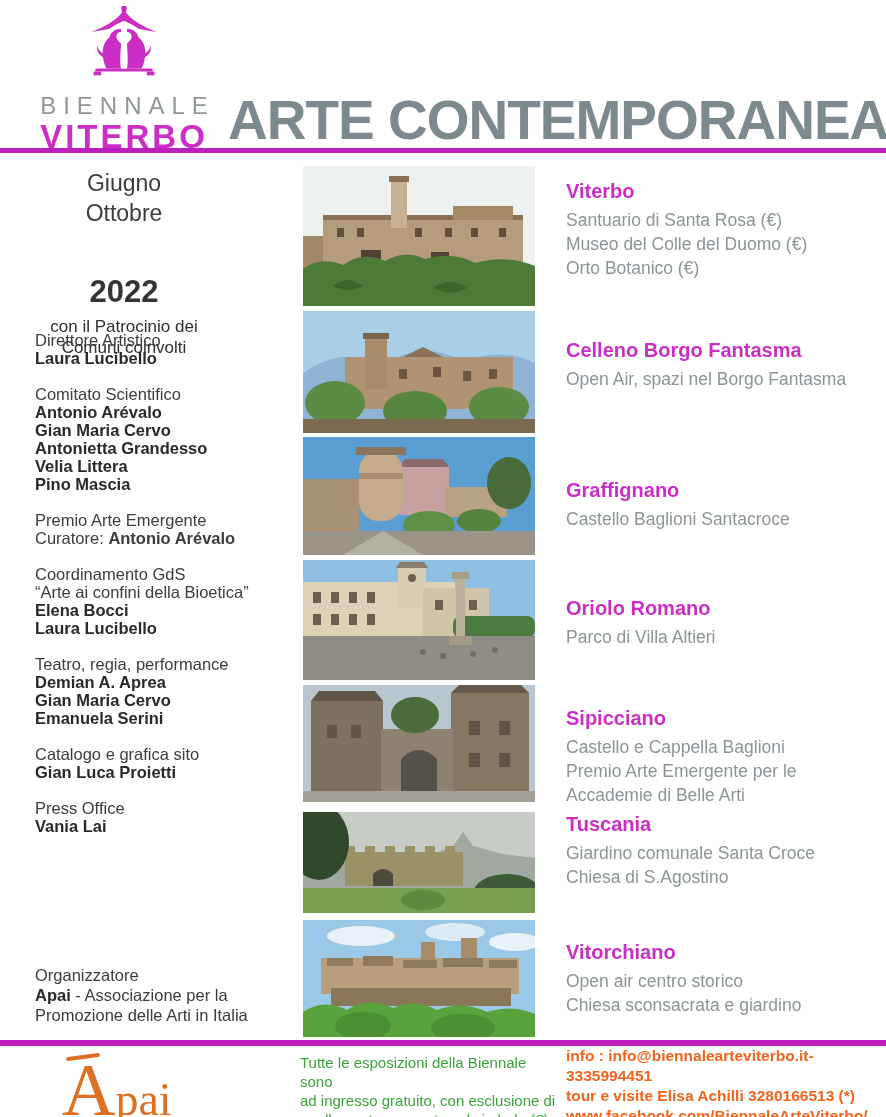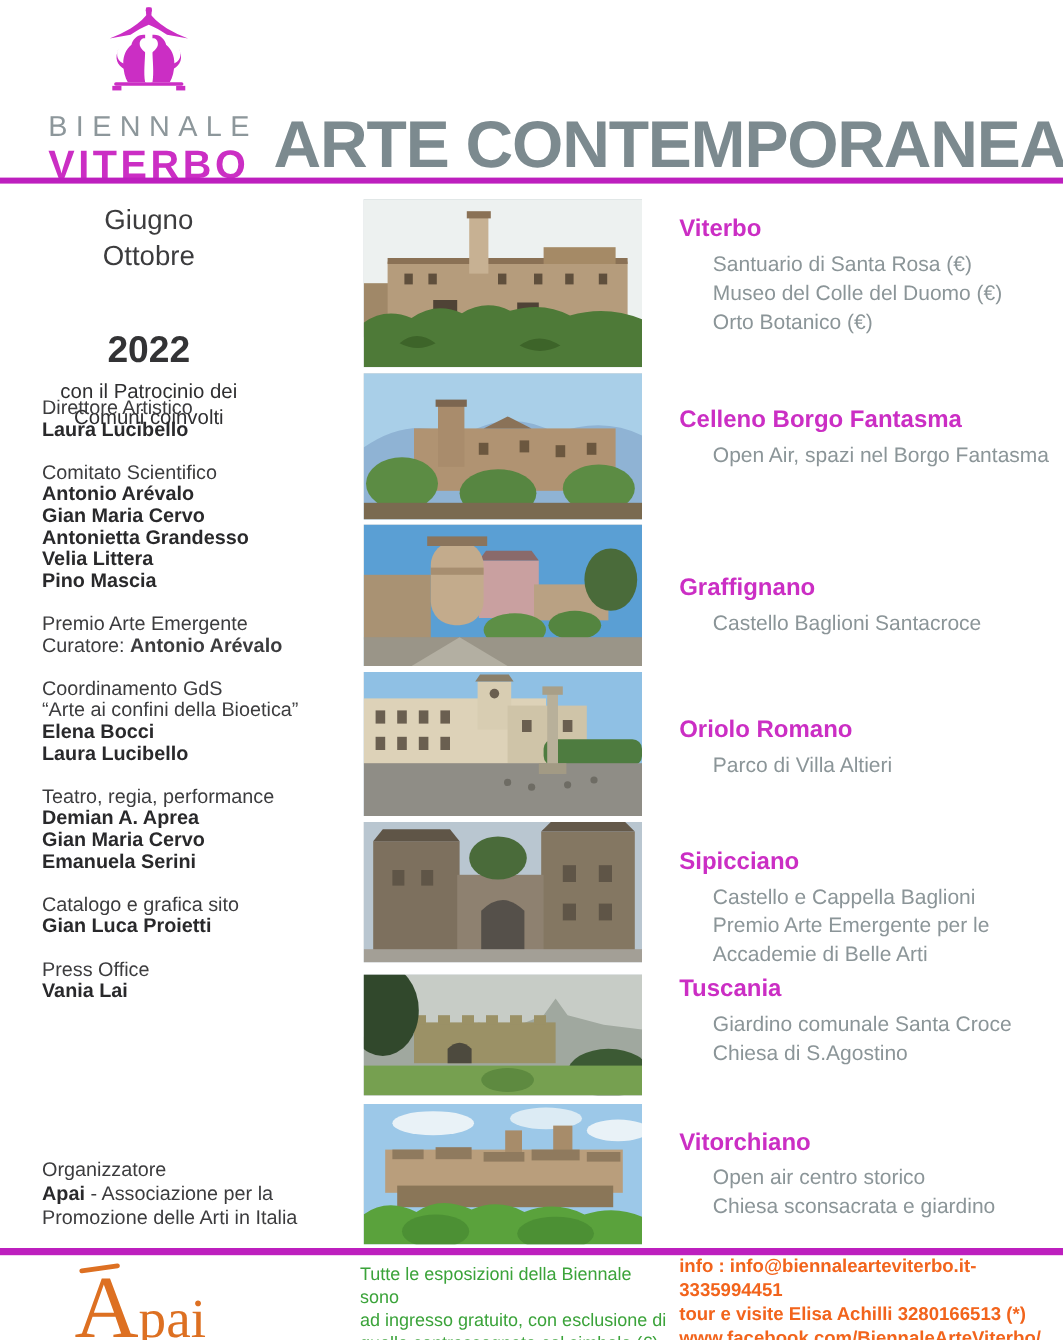--- a/index.html
+++ b/index.html
@@ -34,21 +34,21 @@
   
   .photo{position:absolute;left:303px;width:232px;overflow:hidden;background:#cfd8da;}
   .photo svg{display:block;}
   .ph1{top:166px;height:140px;} .ph2{top:311px;height:122px;} .ph3{top:437px;height:118px;}
   .ph4{top:560px;height:120px;} .ph5{top:685px;height:117px;} .ph6{top:812px;height:101px;}
   .ph7{top:920px;height:117px;}
 
   
   .venue{position:absolute;left:566px;width:318px;}
   .venue-name{font-size:20px;font-weight:bold;color:#cb2ec4;line-height:25px;margin-bottom:4px;}
-  .venue-lines div{font-size:17.5px;line-height:24px;color:#8b9598;margin-left:28px;}
+  .venue-lines div{font-size:17.5px;line-height:24px;color:#8b9598;}
   .v0{top:179px}.v1{top:338px}.v2{top:478px}.v3{top:596px}.v4{top:706px}.v5{top:812px}.v6{top:940px}
 
   
   .apai{position:absolute;left:62px;top:1048px;font-family:"Liberation Serif", serif;
         font-size:46px;color:#dd7022;}
   .apai::first-letter{font-size:74px;}
   .apai-flourish{position:absolute;left:66px;top:1055px;width:34px;height:4px;background:#dd7022;
                  transform:rotate(-8deg);border-radius:2px;}
   .notice{position:absolute;left:300px;top:1053px;width:256px;font-size:15px;line-height:19px;
           color:#3ba33a;}

